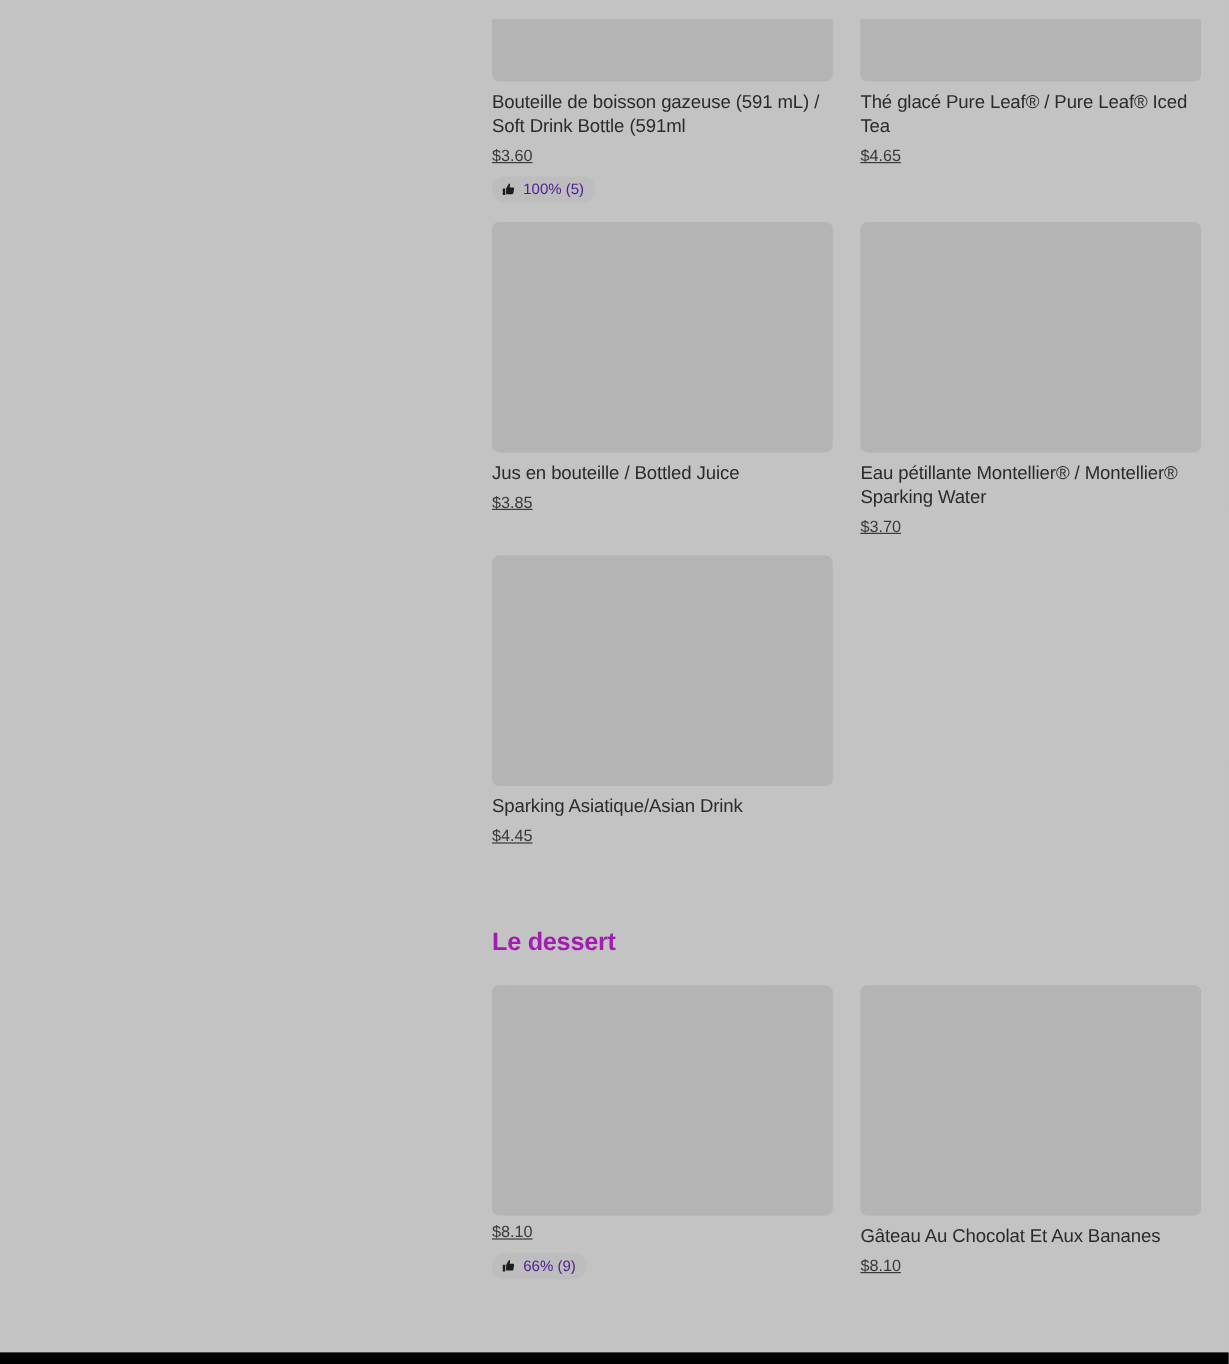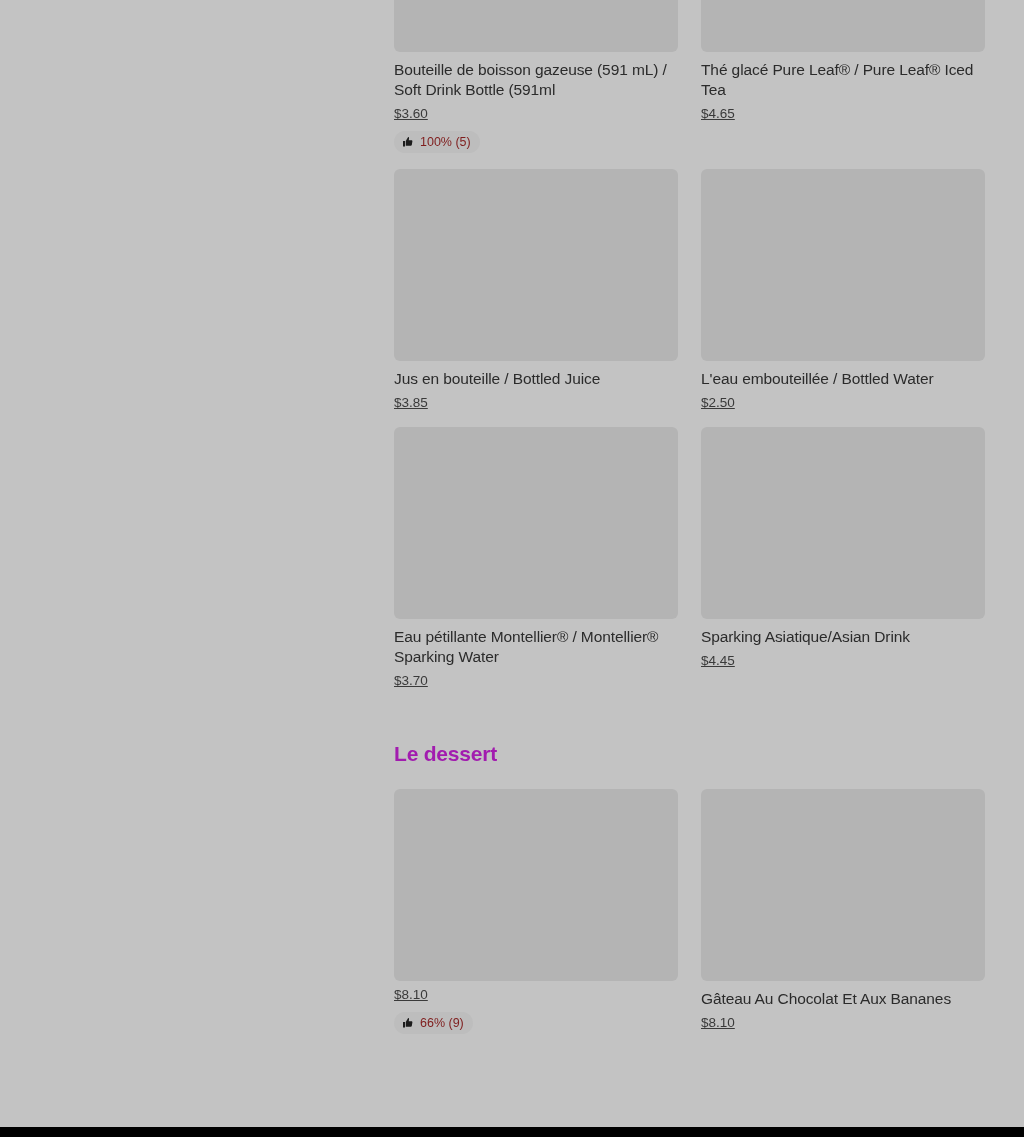--- a/index.html
+++ b/index.html
@@ -38,21 +38,21 @@
   
   .menu-panel {
     position: absolute;
     left: 394px;
     top: 0;
     width: 591px;
     height: 1127px;
   }
 
   .section {
-    margin: 0;
+    margin: 16px;
   }
 
   .section-heading {
     font-size: 21px;
     line-height: 26px;
     font-weight: bold;
     color: #a21caf;
     letter-spacing: -0.2px;
     margin: 0 0 22px 0;
   }
@@ -102,21 +102,21 @@
   .rating-badge {
     display: inline-flex;
     align-items: center;
     gap: 6px;
     margin-top: 9px;
     padding: 4px 9px 4px 8px;
     border-radius: 11px;
     background: #bdbdbd;
     font-size: 12.5px;
     line-height: 14px;
-    color: #7f1d1d;
+    color: #4c1d95;
     white-space: nowrap;
   }
 
   .thumb-icon {
     width: 12px;
     height: 12px;
     display: inline-block;
     flex: 0 0 auto;
     color: #1d1d1d;
   }
@@ -146,25 +146,20 @@
           <div class="product-title">Thé glacé Pure Leaf® / Pure Leaf® Iced Tea</div>
           <div class="product-price">$4.65</div>
         </div>
         <div class="product-card">
           <div class="product-thumb"></div>
           <div class="product-title">Jus en bouteille / Bottled Juice</div>
           <div class="product-price">$3.85</div>
         </div>
         <div class="product-card">
           <div class="product-thumb"></div>
-          <div class="product-title">L'eau embouteillée / Bottled Water</div>
-          <div class="product-price">$2.50</div>
-        </div>
-        <div class="product-card">
-          <div class="product-thumb"></div>
           <div class="product-title">Eau pétillante Montellier® / Montellier® Sparking Water</div>
           <div class="product-price">$3.70</div>
         </div>
         <div class="product-card">
           <div class="product-thumb"></div>
           <div class="product-title">Sparking Asiatique/Asian Drink</div>
           <div class="product-price">$4.45</div>
         </div>
       </div>
     </div>

